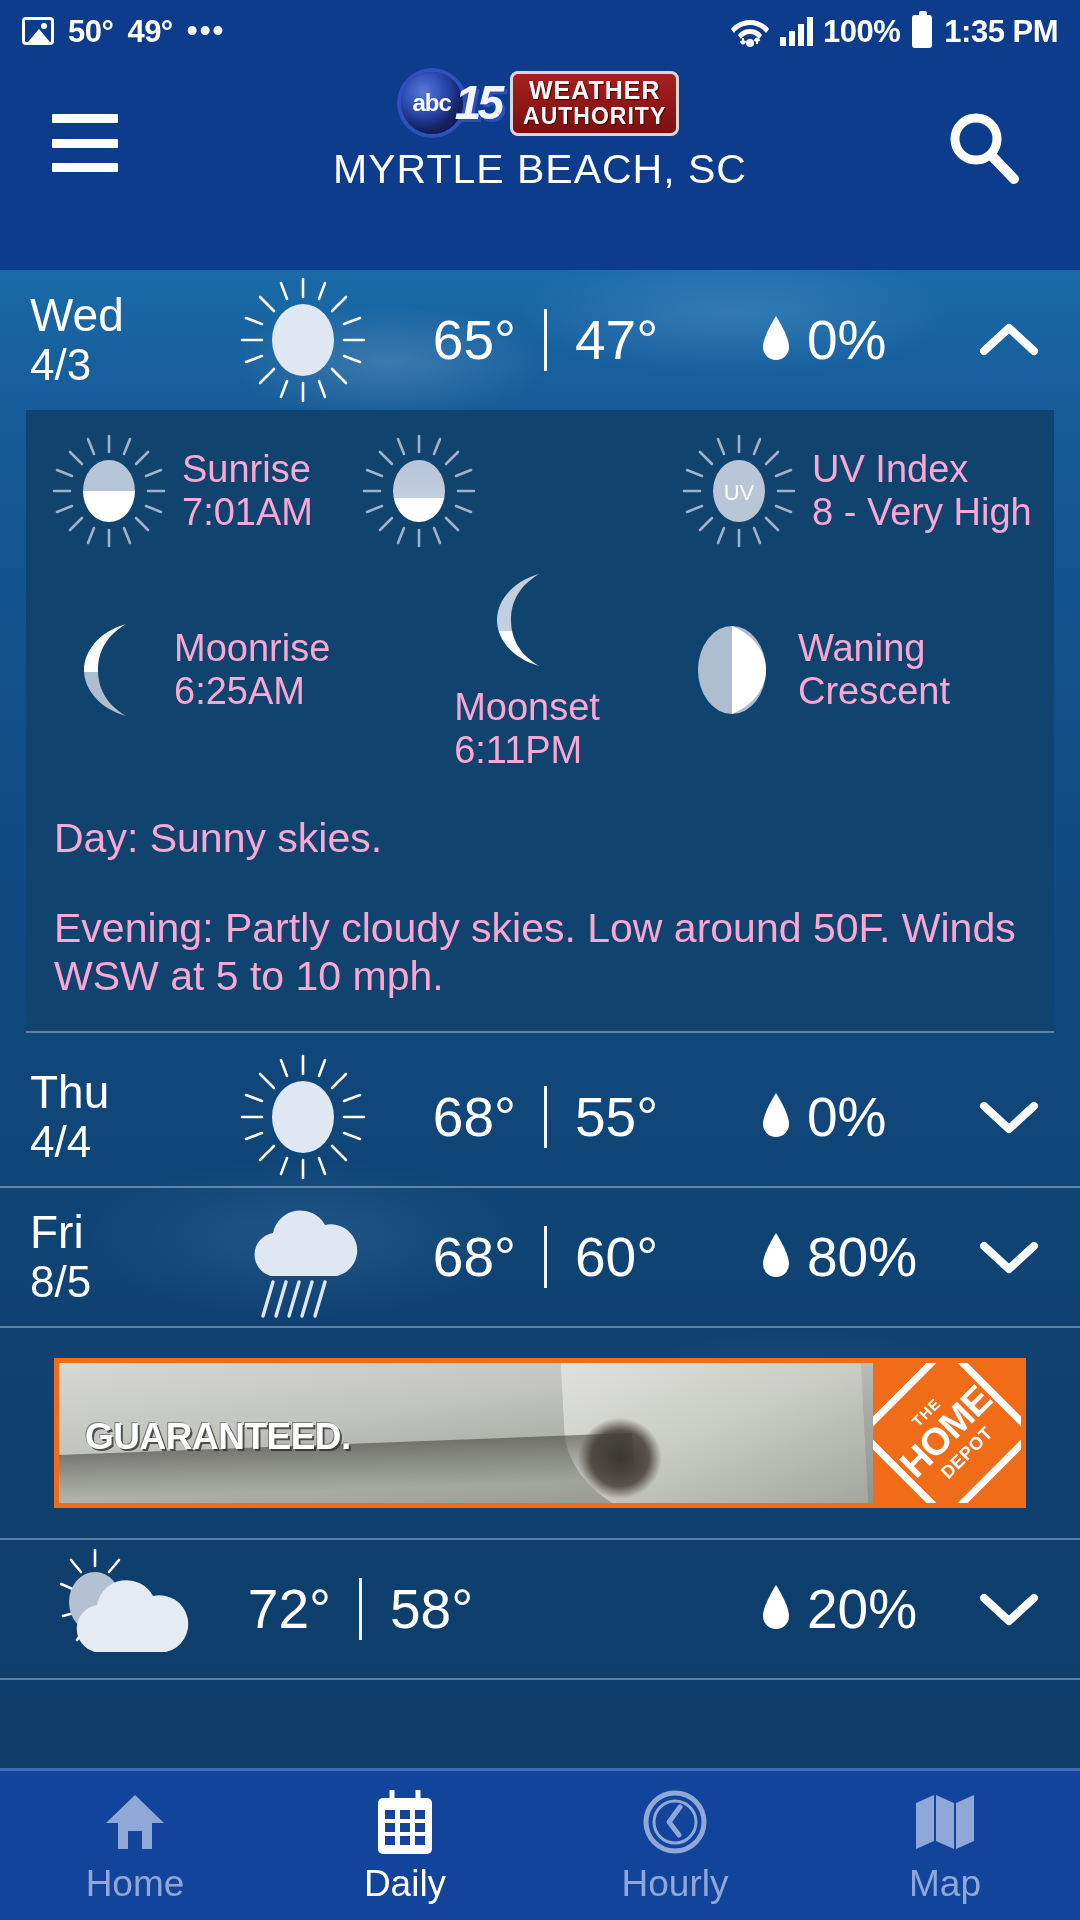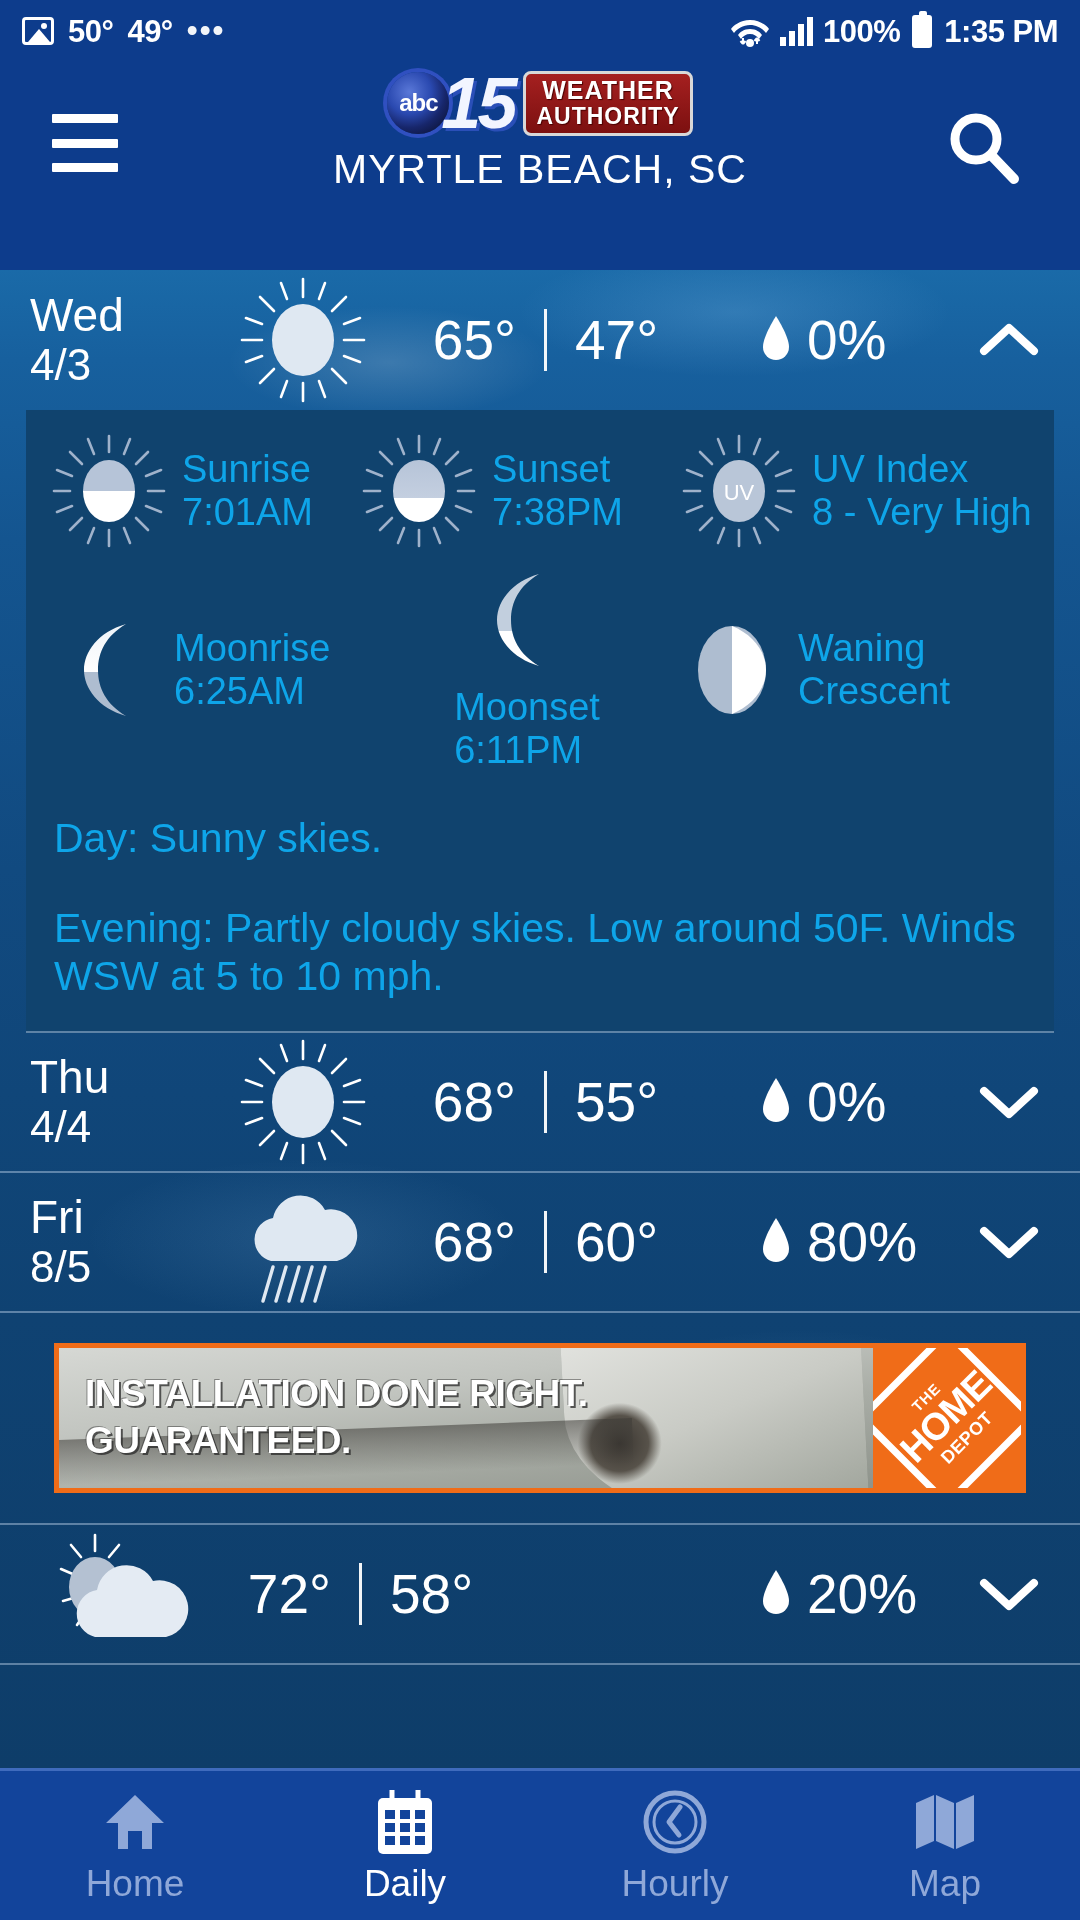--- a/index.html
+++ b/index.html
@@ -83,21 +83,21 @@
   .logoRow { display:flex; align-items:center; height: 66px; }
   .abcBall {
     width: 62px; height: 62px; border-radius: 50%;
     background: radial-gradient(circle at 36% 32%, #5a78d8 0%, #2a49b0 38%, #17266b 62%, #070a1e 100%);
     display:flex; align-items:center; justify-content:center;
     color:#fff; font-size: 24px; font-weight: bold; letter-spacing:-1px;
     position: relative; z-index: 2; margin-right: -8px;
     box-shadow: 0 0 0 4px #3050c0;
   }
   .fifteen {
-    font-size: 72px; font-weight: bold; font-style: italic;
+    font-size: 48px; font-weight: bold; font-style: italic;
     color: #f2f5ff; letter-spacing: -4px; line-height: 1;
     text-shadow: 3px 3px 0 #2a4fb8;
     position: relative; z-index: 3;
     padding-right: 4px;
     text-align: center;
   }
   .wauth {
     background: linear-gradient(#a52020, #7c1010);
     border: 3px solid #d8d8d8; border-radius: 8px;
     padding: 4px 10px 5px; margin-left: 6px;
@@ -163,24 +163,24 @@
   .dpop {
     display:flex; align-items:center; gap: 14px;
     color:#fff; font-size: 55px; min-width: 215px;
   }
   .chev { width: 70px; display:flex; align-items:center; justify-content:center; }
   .chev svg { display:block; }
 
   
   .detail {
     position: relative; z-index: 2;
-    margin: 0 26px 0 26px;
+    margin: 0 26px 15px 26px;
     background: #10436e;
     padding: 22px 14px 30px;
-    color:#0ea5e9;
+    color:#f9a8d4;
     border-bottom: 2px solid rgba(190,210,235,.45);
   }
   .astro { display:flex; }
   .astrocell { display:flex; align-items:center; gap: 14px; }
   .astrocell .lbl { line-height:1.12; font-size: 38px; }
   .astrocell .lbl .v { display:block; font-size: 38px; }
   .astro-row1 .c1 { width: 320px; padding-left: 10px; }
   .astro-row1 .c2 { width: 320px; }
   .astro-row1 .c3 { flex:1; }
   .astro-row2 { margin-top: 18px; }
@@ -434,24 +434,20 @@
               <line x1="38" y1="7" x2="44" y2="22"></line>
                 <line x1="74" y1="96" x2="80" y2="111"></line>
               <line x1="80" y1="7" x2="74" y2="22"></line>
                 <line x1="44" y1="96" x2="38" y2="111"></line>
               <line x1="7" y1="38" x2="22" y2="44"></line>
                 <line x1="96" y1="74" x2="111" y2="80"></line>
               <line x1="7" y1="80" x2="22" y2="74"></line>
                 <line x1="96" y1="44" x2="111" y2="38"></line>
             </g>
           </svg>
-          <span class="lbl">
-            <span>Sunset</span>
-            <span class="v">7:38PM</span>
-          </span>
         </div>
 
         <div class="astrocell c3">
           <svg width="118" height="118" viewBox="0 0 118 118">
             <ellipse cx="59" cy="59" rx="26" ry="31" fill="#b9c6d8"></ellipse>
             <text x="59" y="68" text-anchor="middle" font-family="Liberation Sans, sans-serif" font-size="22" fill="#ffffff">UV</text>
             <g stroke="#9fb2cb" stroke-width="2.6" stroke-linecap="round">
               <line x1="59" y1="4" x2="59" y2="20"></line>
                 <line x1="59" y1="98" x2="59" y2="114"></line>
               <line x1="4" y1="59" x2="20" y2="59"></line>
@@ -610,21 +606,20 @@
         <svg width="62" height="40" viewBox="0 0 62 40">
           <polyline points="6,9 31,32 56,9" fill="none" stroke="#ffffff" stroke-width="8" stroke-linecap="round" stroke-linejoin="round"></polyline>
         </svg>
       </div>
     </div>
 
     <div class="adzone">
       <div class="ad">
         <div class="adimg">
           <div class="adtext">
-            <span>INSTALLATION DONE RIGHT.</span>
             <span>GUARANTEED.</span>
           </div>
         </div>
         <div class="adlogo">
           <div class="diamond">
             <span class="t1">THE</span>
             <span class="t2">HOME</span>
             <span class="t3">DEPOT</span>
           </div>
         </div>

